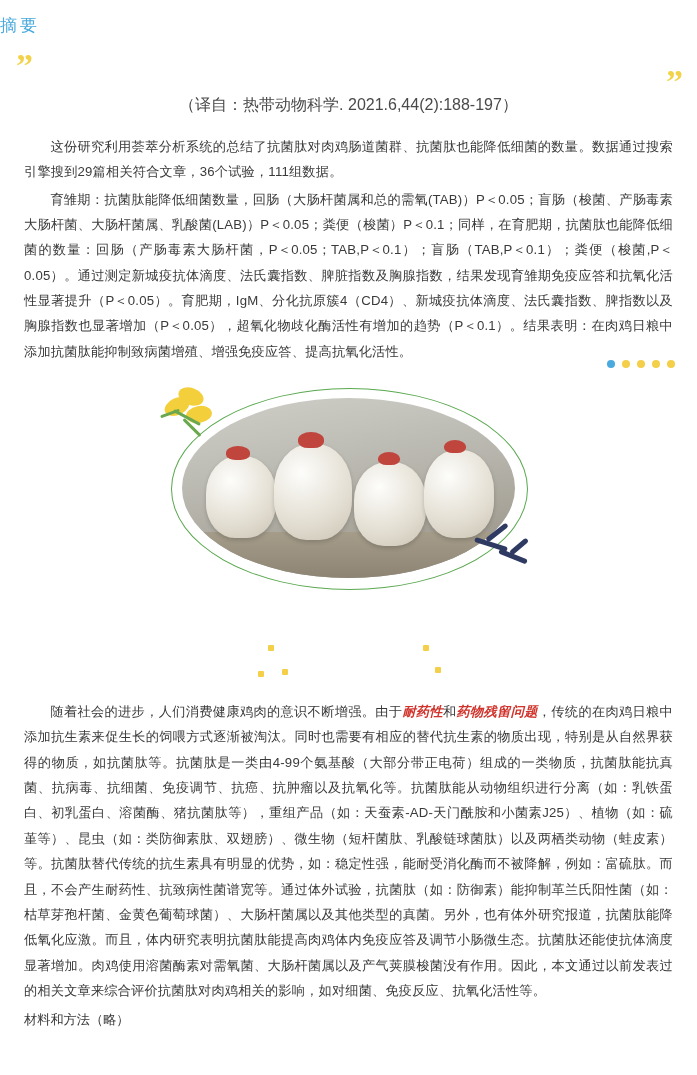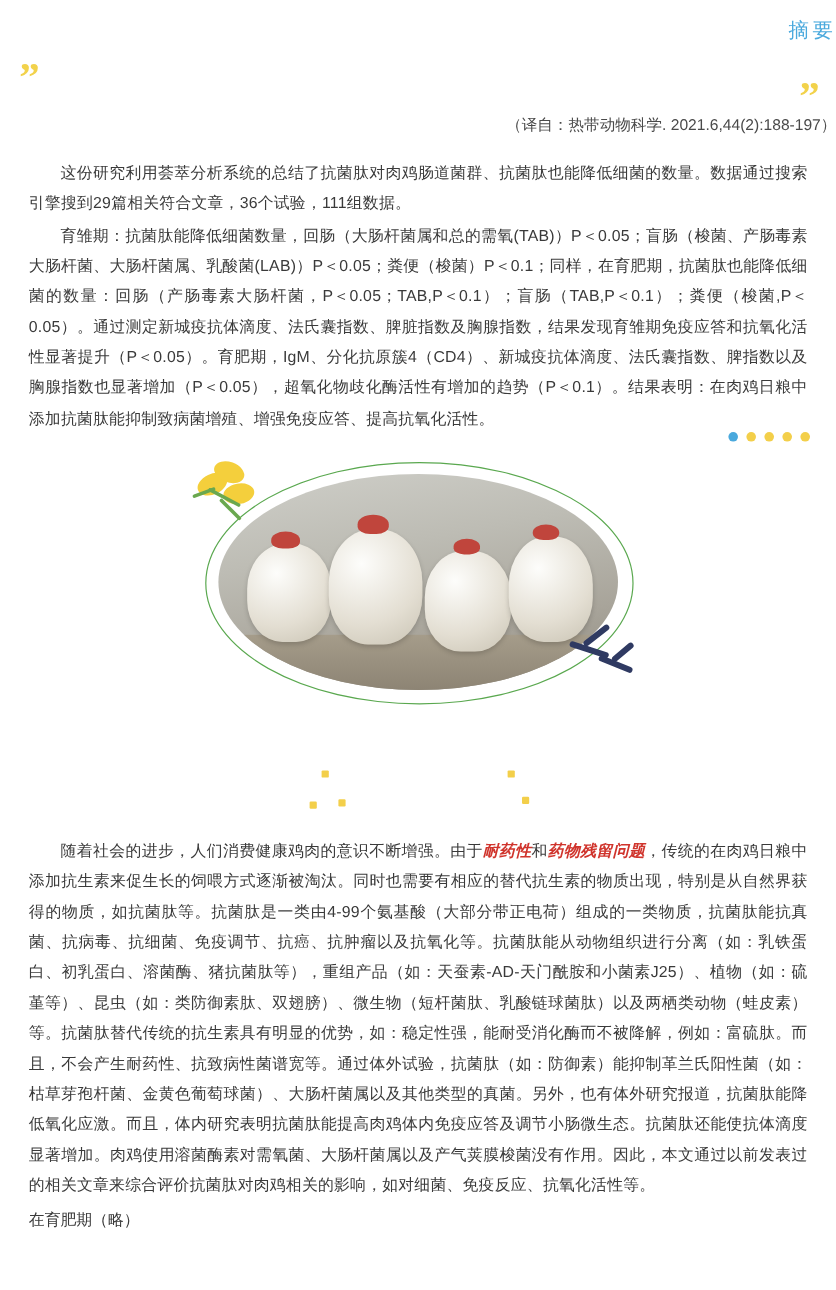--- a/index.html
+++ b/index.html
@@ -19,21 +19,21 @@
     position: relative;
     width: 697px;
     min-height: 1075px;
     background: #ffffff;
     padding: 0;
     box-sizing: border-box;
   }
 
   
   .header-title {
-    text-align: right;
+    text-align: left;
     color: #4aa9dd;
     font-size: 17px;
     letter-spacing: 3px;
     padding-top: 14px;
     padding-bottom: 6px;
     font-weight: normal;
   }
   .quote-row {
     position: relative;
     height: 46px;
@@ -50,22 +50,22 @@
   .quote-left {
     left: 16px;
     top: 6px;
   }
   .quote-right {
     right: 16px;
     top: 22px;
   }
 
   .source-line {
-    text-align: right;
-    font-size: 13px;
+    text-align: center;
+    font-size: 16px;
     color: #4a4a4a;
     margin: 6px 0 18px 0;
   }
 
   
   .content {
     padding: 0 24px;
     box-sizing: border-box;
   }
   p.para {
@@ -275,16 +275,16 @@
   <div class="section-head">
     <span class="confetti" style="left:268px; top:4px;"></span>
     <span class="confetti" style="left:282px; top:28px;"></span>
     <span class="confetti" style="left:258px; top:30px;"></span>
     <span class="confetti" style="right:268px; top:4px;"></span>
     <span class="confetti" style="right:256px; top:26px;"></span>
   </div>
 
   <div class="content">
     <p class="para"><span>随着社会的进步，人们消费健康鸡肉的意识不断增强。由于</span><span class="hl-red">耐药性</span><span>和</span><span class="hl-red">药物残留问题</span><span>，传统的在肉鸡日粮中添加抗生素来促生长的饲喂方式逐渐被淘汰。同时也需要有相应的替代抗生素的物质出现，特别是从自然界获得的物质，如抗菌肽等。抗菌肽是一类由4-99个氨基酸（大部分带正电荷）组成的一类物质，抗菌肽能抗真菌、抗病毒、抗细菌、免疫调节、抗癌、抗肿瘤以及抗氧化等。抗菌肽能从动物组织进行分离（如：乳铁蛋白、初乳蛋白、溶菌酶、猪抗菌肽等），重组产品（如：天蚕素-AD-天门酰胺和小菌素J25）、植物（如：硫堇等）、昆虫（如：类防御素肽、双翅膀）、微生物（短杆菌肽、乳酸链球菌肽）以及两栖类动物（蛙皮素）等。抗菌肽替代传统的抗生素具有明显的优势，如：稳定性强，能耐受消化酶而不被降解，例如：富硫肽。而且，不会产生耐药性、抗致病性菌谱宽等。通过体外试验，抗菌肽（如：防御素）能抑制革兰氏阳性菌（如：枯草芽孢杆菌、金黄色葡萄球菌）、大肠杆菌属以及其他类型的真菌。另外，也有体外研究报道，抗菌肽能降低氧化应激。而且，体内研究表明抗菌肽能提高肉鸡体内免疫应答及调节小肠微生态。抗菌肽还能使抗体滴度显著增加。肉鸡使用溶菌酶素对需氧菌、大肠杆菌属以及产气荚膜梭菌没有作用。因此，本文通过以前发表过的相关文章来综合评价抗菌肽对肉鸡相关的影响，如对细菌、免疫反应、抗氧化活性等。</span></p>
-    <p class="tail-line">在育肥期（略）</p>
+    <p class="tail-line">材料和方法（略）</p>
   </div>
 
 </div>
 
 </body></html>

